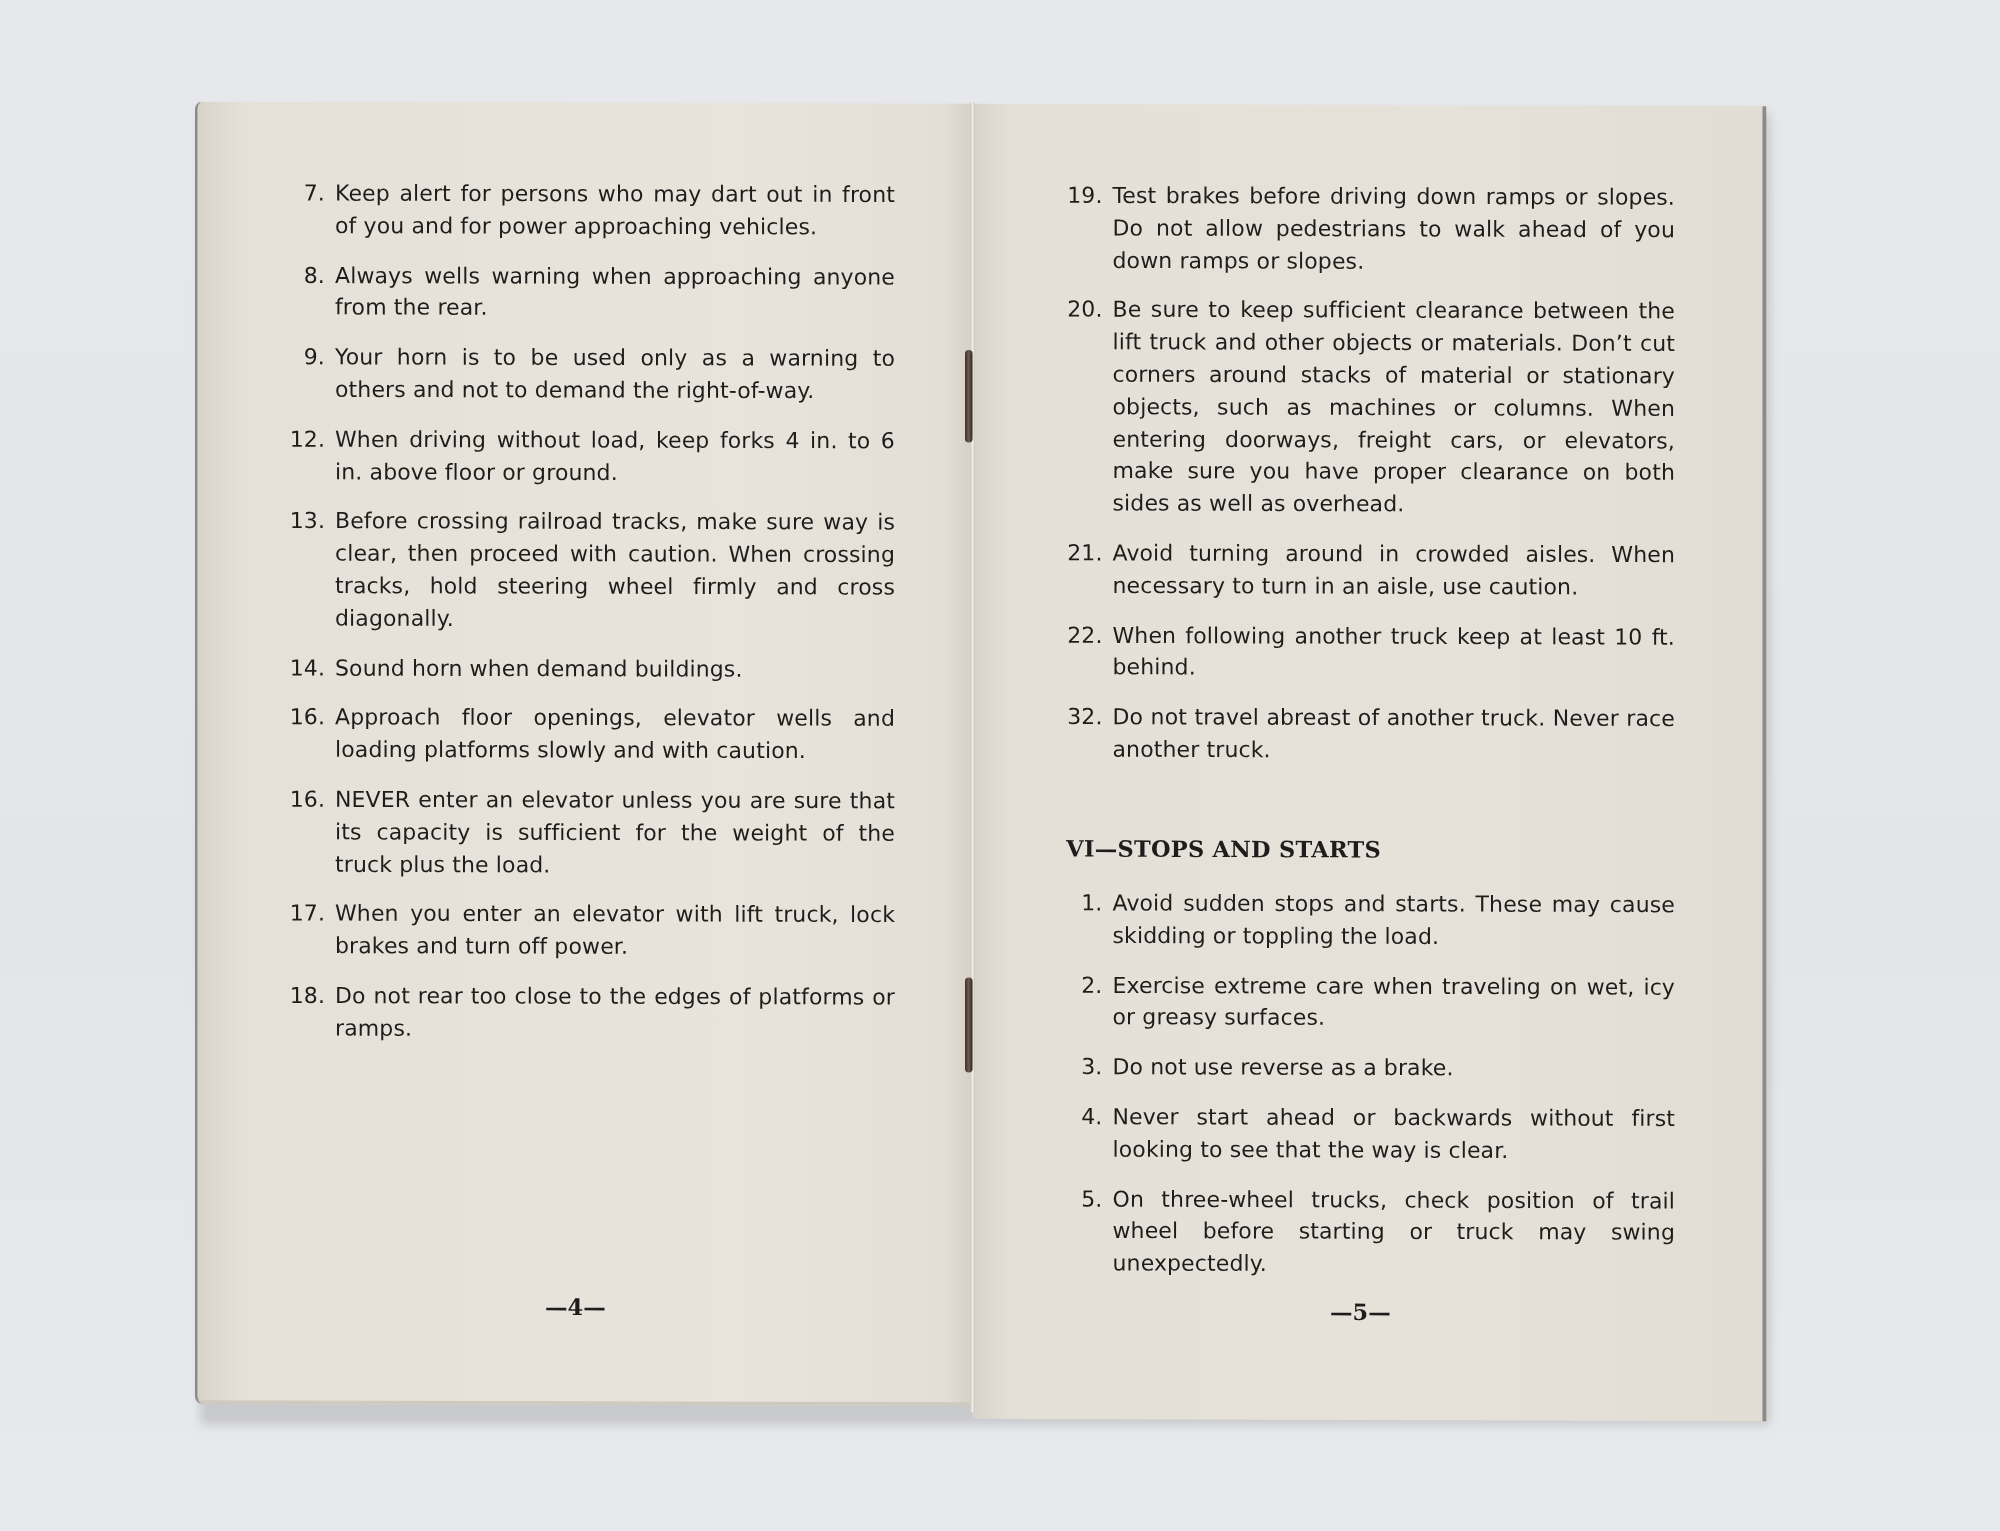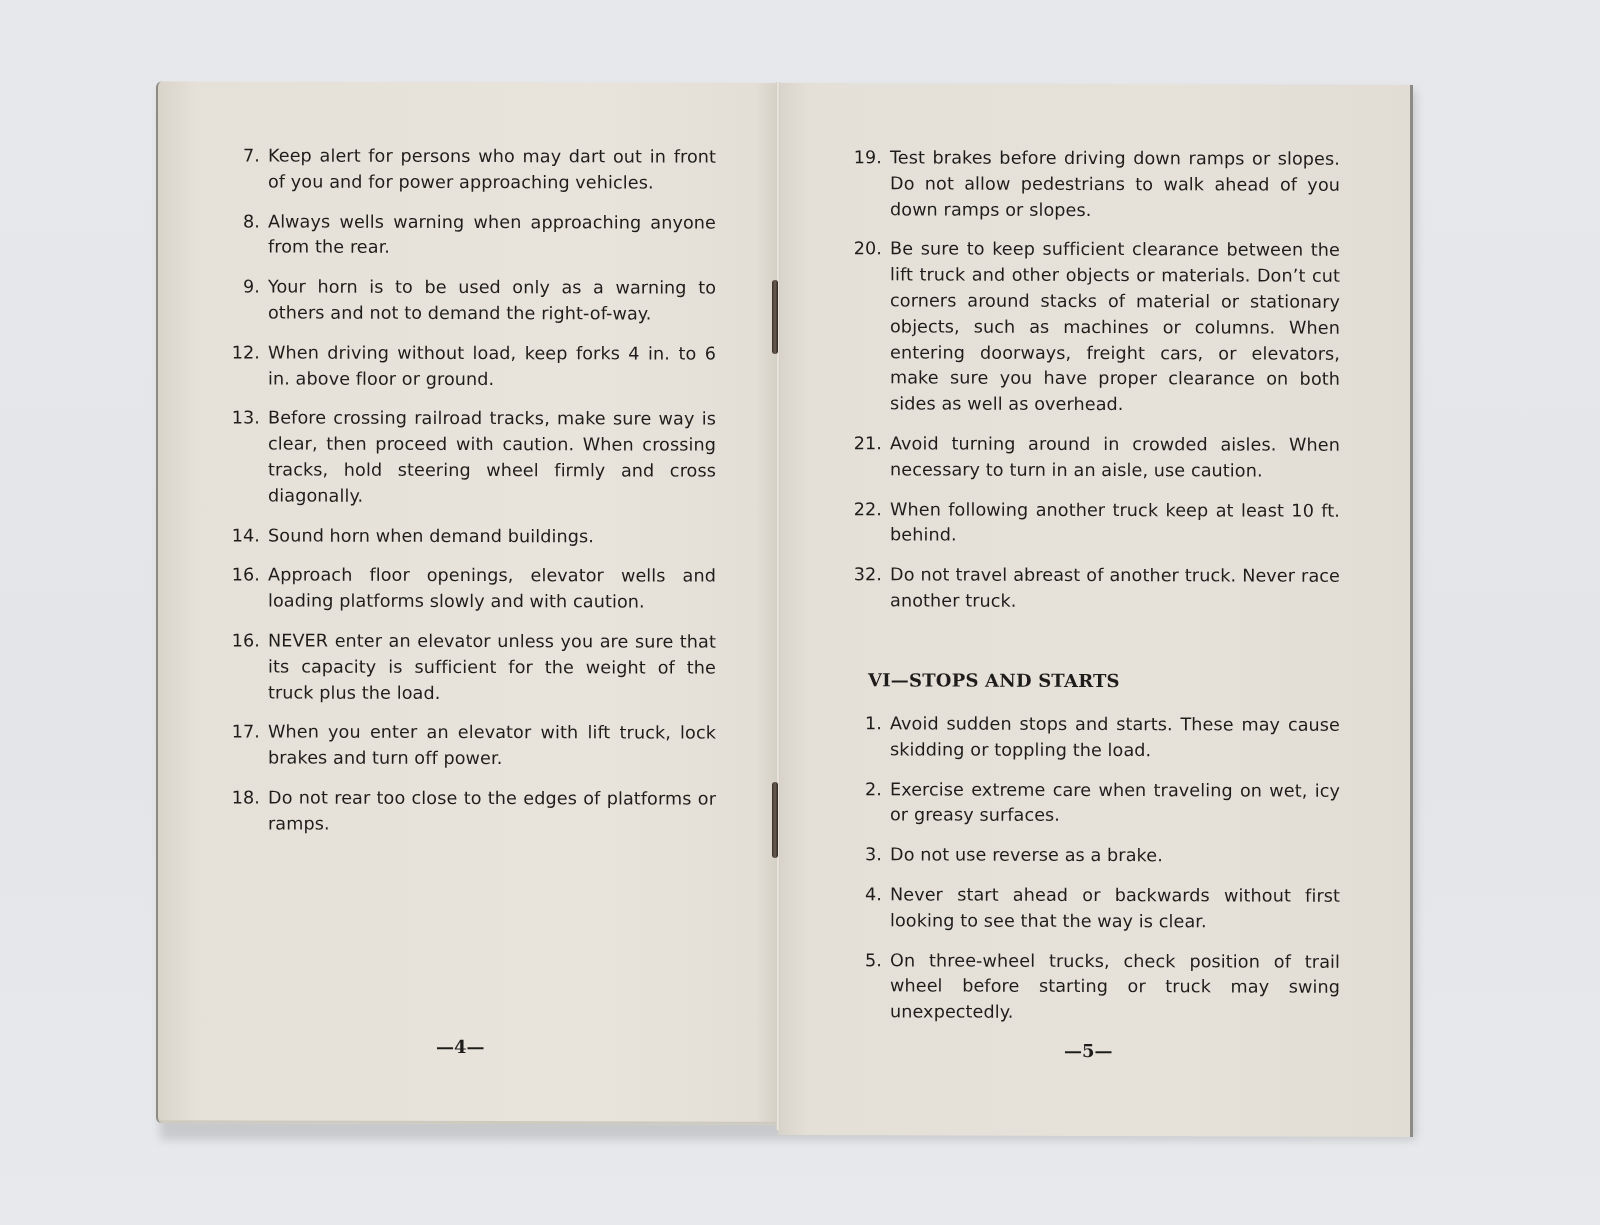--- a/index.html
+++ b/index.html
@@ -53,21 +53,21 @@
 
     .item {
       display: flex; font-size: 17.6px; line-height: 25.8px;
       margin-bottom: 14px;
       font-family: "DejaVu Sans", sans-serif;
       letter-spacing: 0.1px;
     }
     .num { width: 42px; flex: 0 0 42px; text-align: right; padding-right: 8px; box-sizing: border-box; }
     .txt { flex: 1; text-align: justify; }
     .section-heading {
-      position: absolute; left: 90px; top: 586px;
+      position: absolute; left: 75px; top: 586px;
       font-family: "DejaVu Serif", serif; font-weight: bold; font-size: 18px;
       letter-spacing: 0.2px;
     }
     .folio {
       position: absolute; font-family: "DejaVu Serif", serif; font-weight: bold; font-size: 18px;
     }
     .page.left .folio { left: 278px; top: 954px; }
     .page.right .folio { left: 286px; top: 956px; }
   </style>
 </head>

